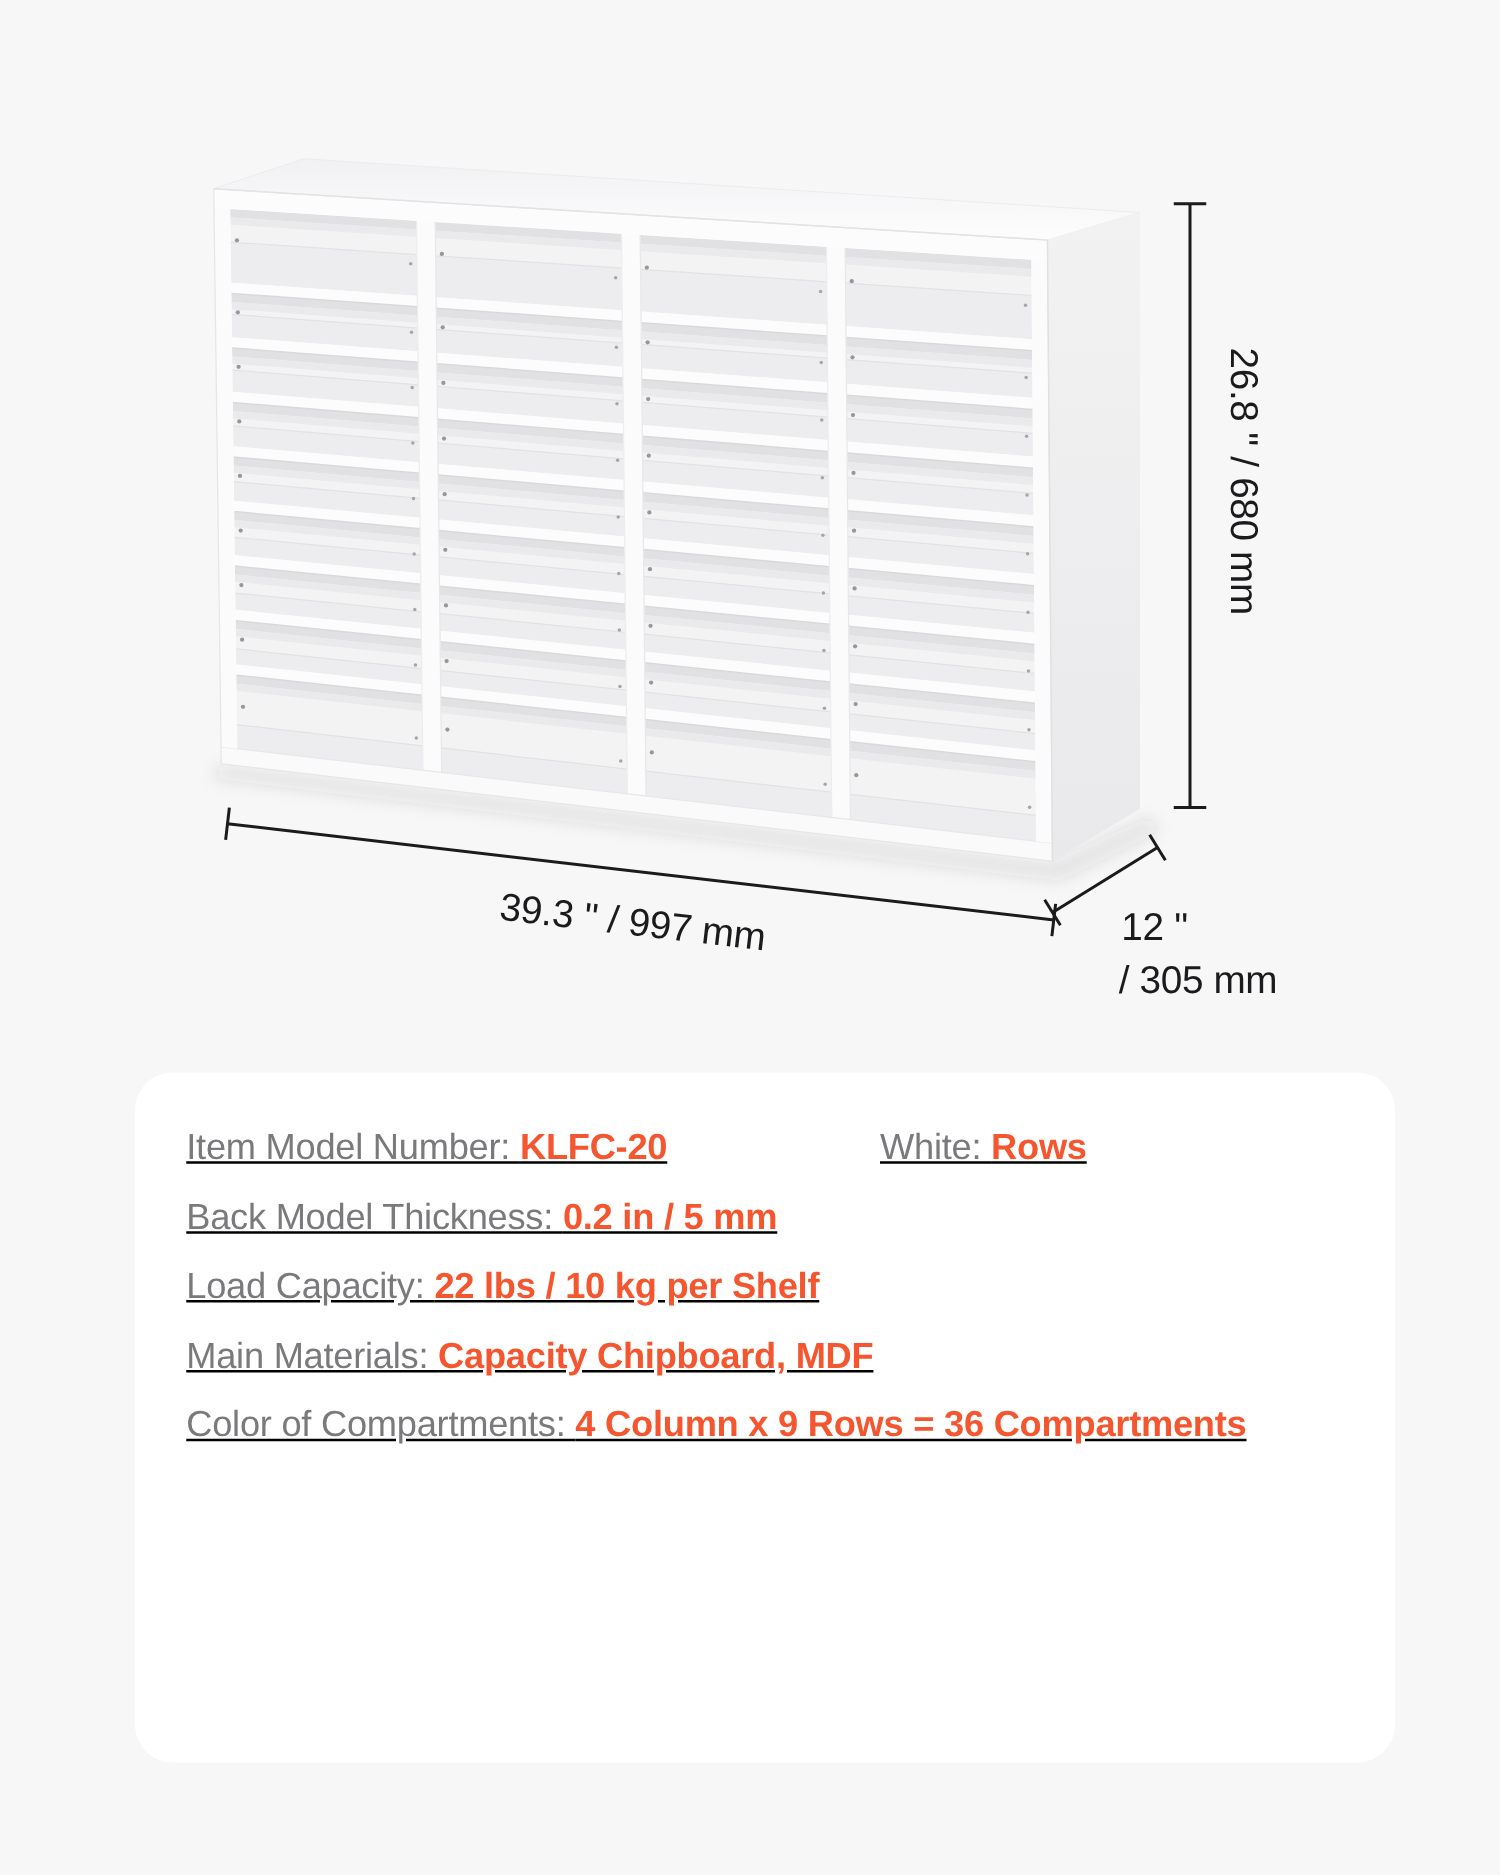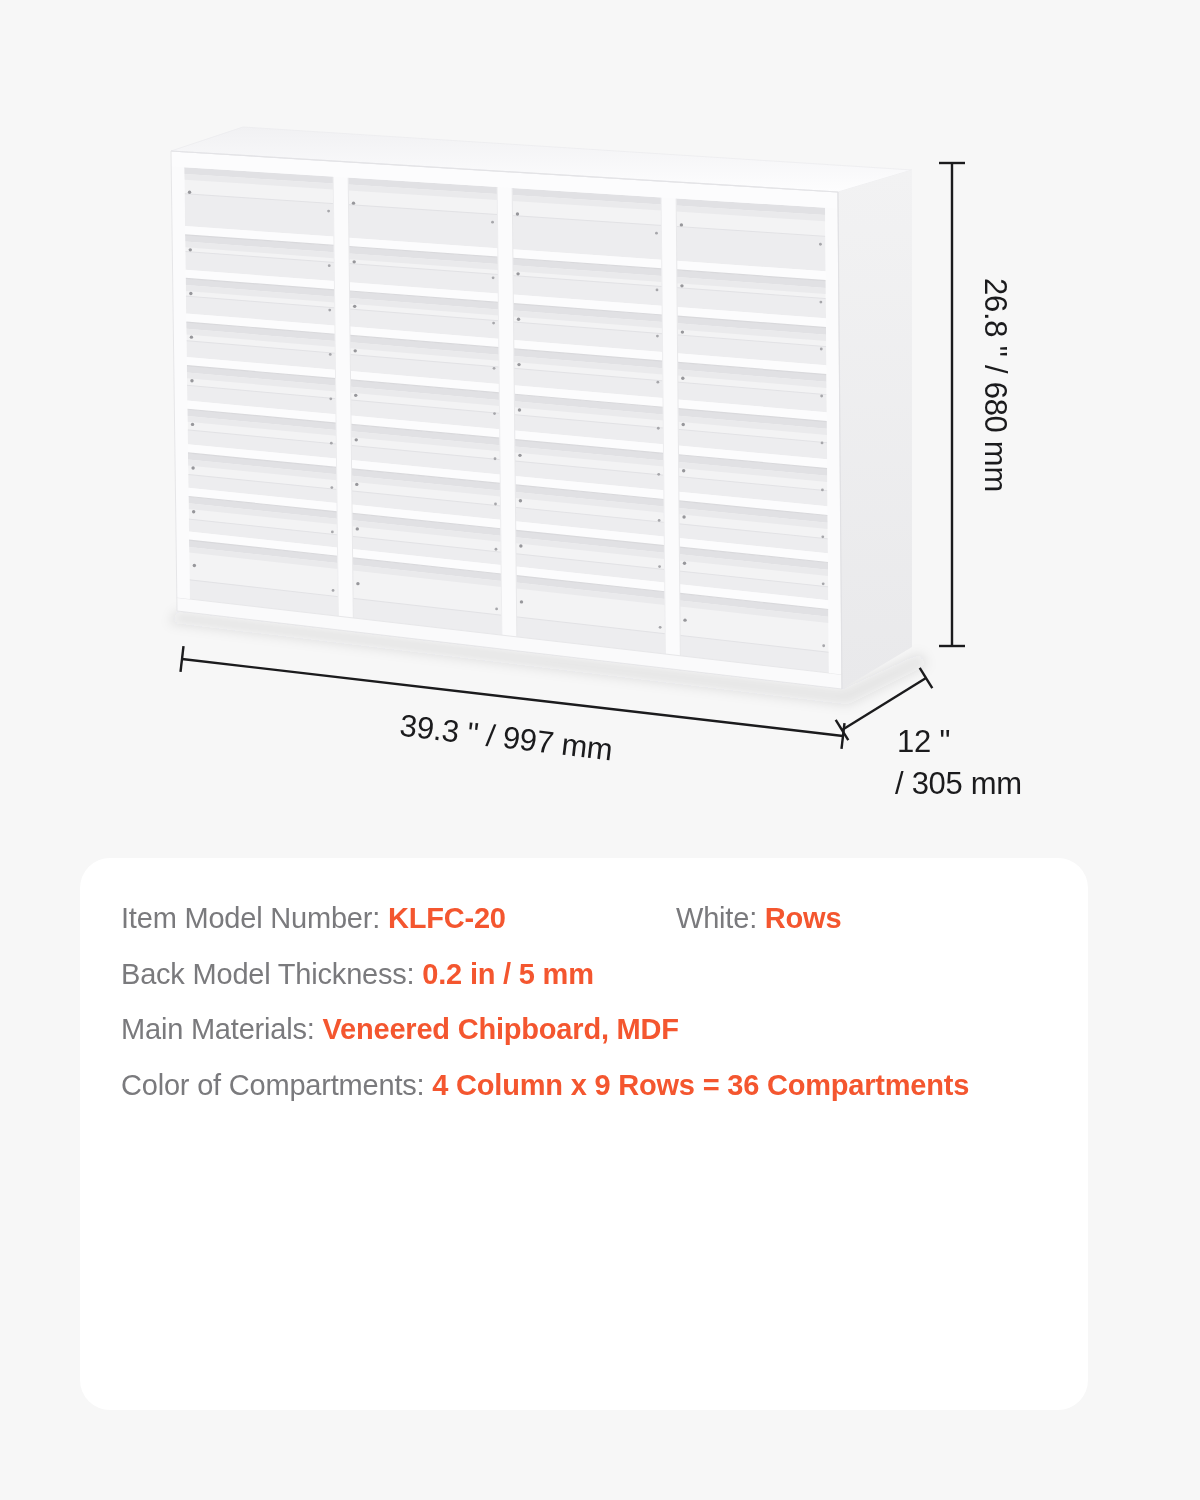--- a/index.html
+++ b/index.html
@@ -9,24 +9,25 @@
     font-family:"Liberation Sans",sans-serif;
   }
   .figure{position:absolute;left:0;top:0;width:1200px;height:858px}
   .figure svg{display:block}
   .dim-text{
     font-family:"Liberation Sans",sans-serif;
     font-size:31px;font-weight:500;letter-spacing:-0.3px;
     fill:var(--dimension-color,#1b1b1d);
   }
   .spec-panel{
-    position:absolute;left:80px;top:858px;width:1008px;height:552px;
+    position:absolute;left:108px;top:858px;width:1008px;height:552px;
     background:var(--panel-bg,#ffffff);
     border-radius:30px;box-sizing:border-box;
     padding:33px 28px 0 41px;
+    text-decoration:underline;
   }
   .spec-row{
     display:flex;align-items:center;height:55.5px;
     font-size:29px;letter-spacing:-0.2px;white-space:pre;
   }
   .spec-row .spec-cell:first-child{flex:0 0 555px}
   .spec-cell{display:block;min-width:0}
   .lbl{color:var(--label-color,#7a7a7d);font-weight:400}
   .val{color:var(--value-color,#f4562f);font-weight:700}
 </style>
@@ -410,16 +411,17 @@
     <text class="dim-text" x="505" y="748" text-anchor="middle" transform="rotate(6.65 505 748)">39.3 '' / 997 mm</text>
     <text class="dim-text" x="897" y="752">12 ''</text>
     <text class="dim-text" x="895" y="794">/ 305 mm</text>
   </svg>
 </div>
 
 <div class="spec-panel">
   <div id="spec-rows">
       <div class="spec-row"><div class="spec-cell"><span class="lbl">Item Model Number: </span><span class="val">KLFC-20</span></div><div class="spec-cell"><span class="lbl">White: </span><span class="val">Rows</span></div></div>
       <div class="spec-row"><div class="spec-cell"><span class="lbl">Back Model Thickness: </span><span class="val">0.2 in / 5 mm</span></div></div>
-      <div class="spec-row"><div class="spec-cell"><span class="lbl">Main Materials: </span><span class="val">Veneered Chipboard, MDF</span></div></div>
+      <div class="spec-row"><div class="spec-cell"><span class="lbl">Load Capacity: </span><span class="val">22 lbs / 10 kg per Shelf</span></div></div>
+      <div class="spec-row"><div class="spec-cell"><span class="lbl">Main Materials: </span><span class="val">Capacity Chipboard, MDF</span></div></div>
       <div class="spec-row"><div class="spec-cell"><span class="lbl">Color of Compartments: </span><span class="val">4 Column x 9 Rows = 36 Compartments</span></div></div>
     </div>
 </div>
 
 </body></html>

